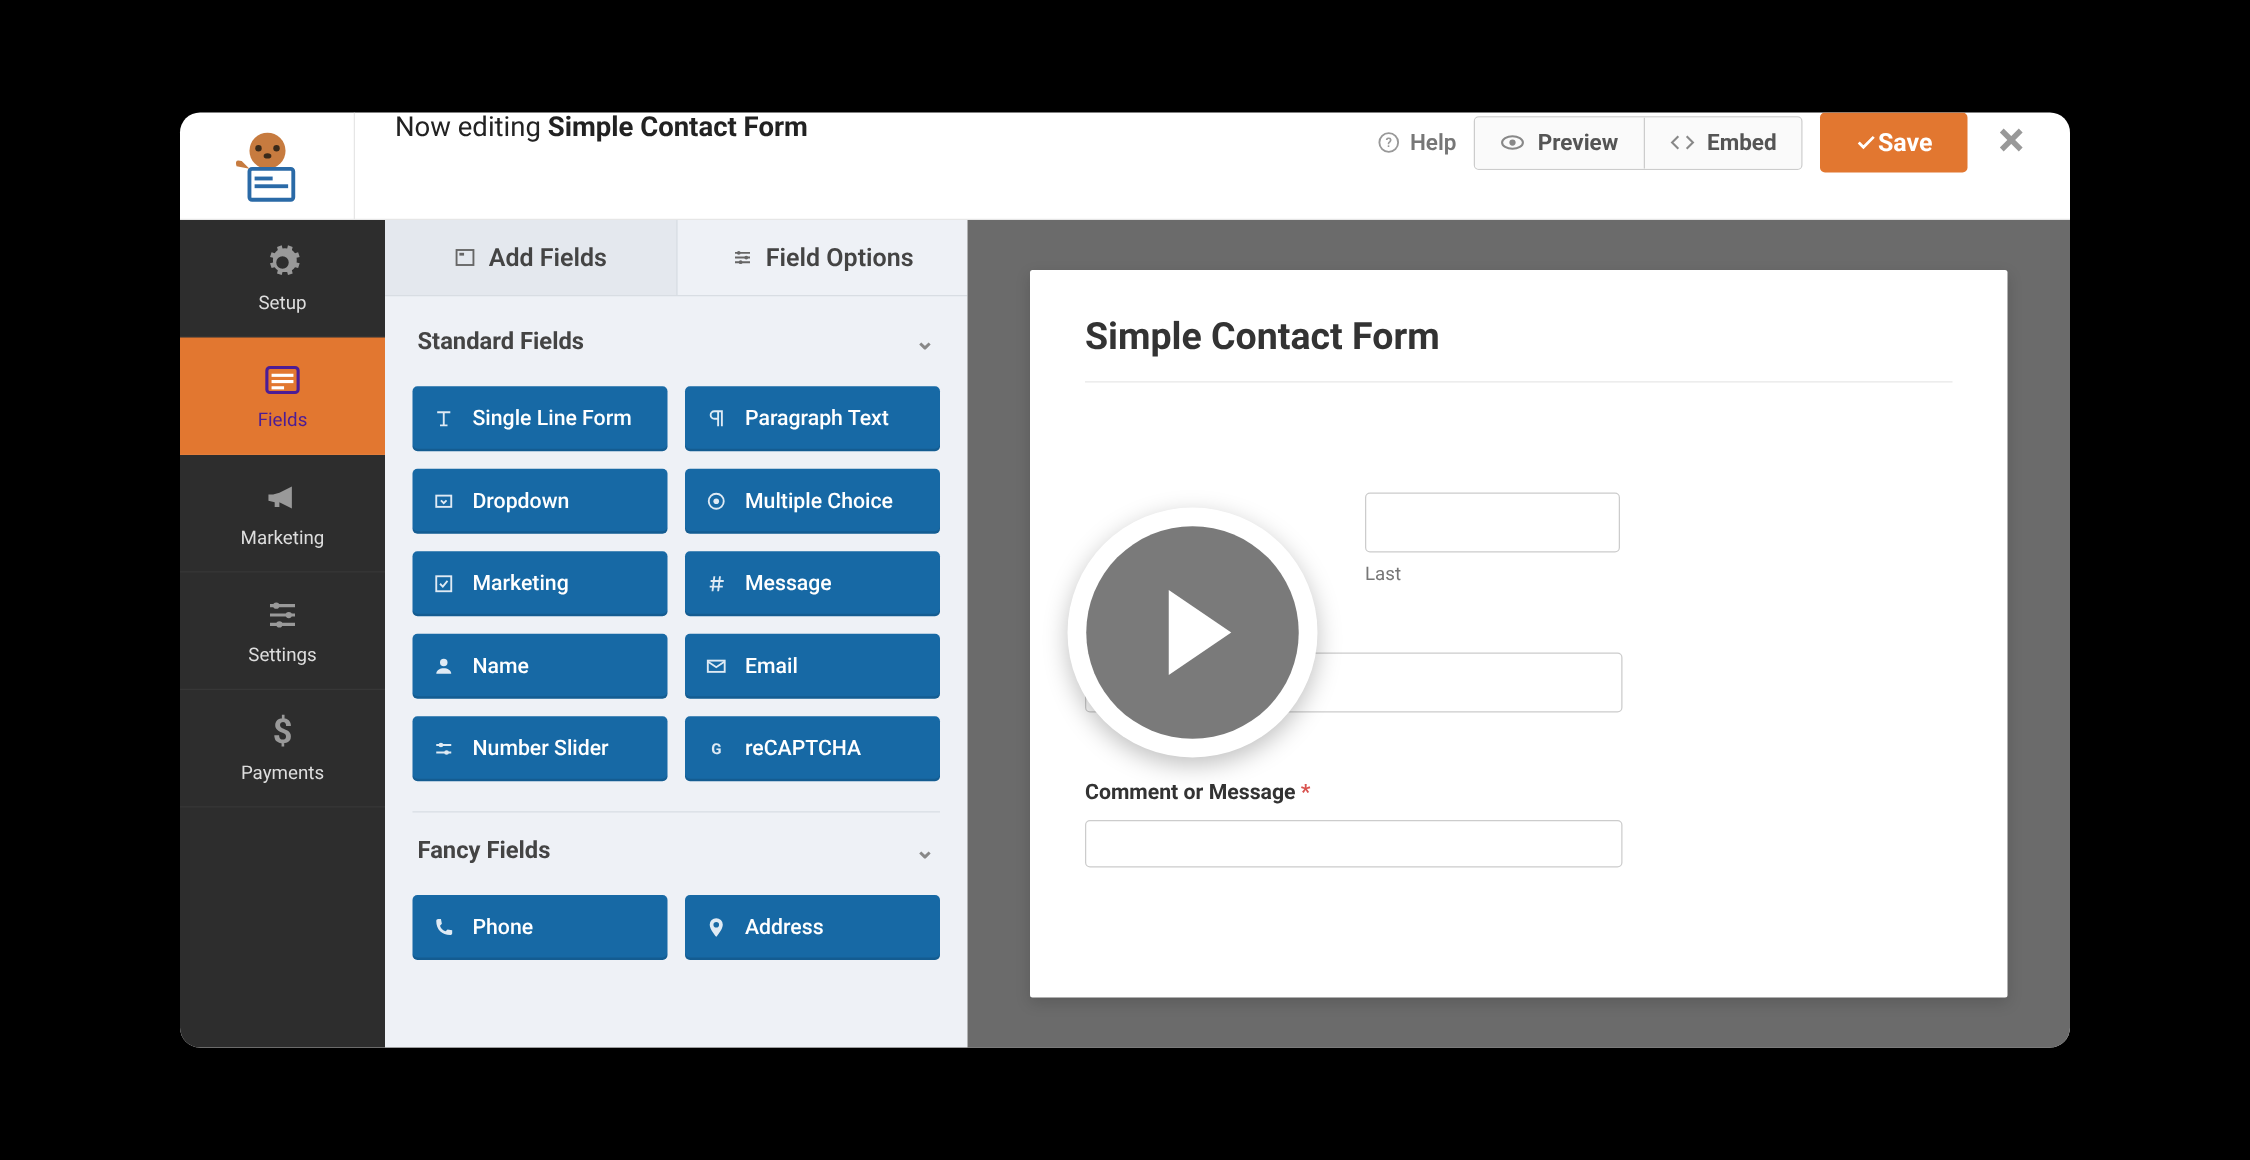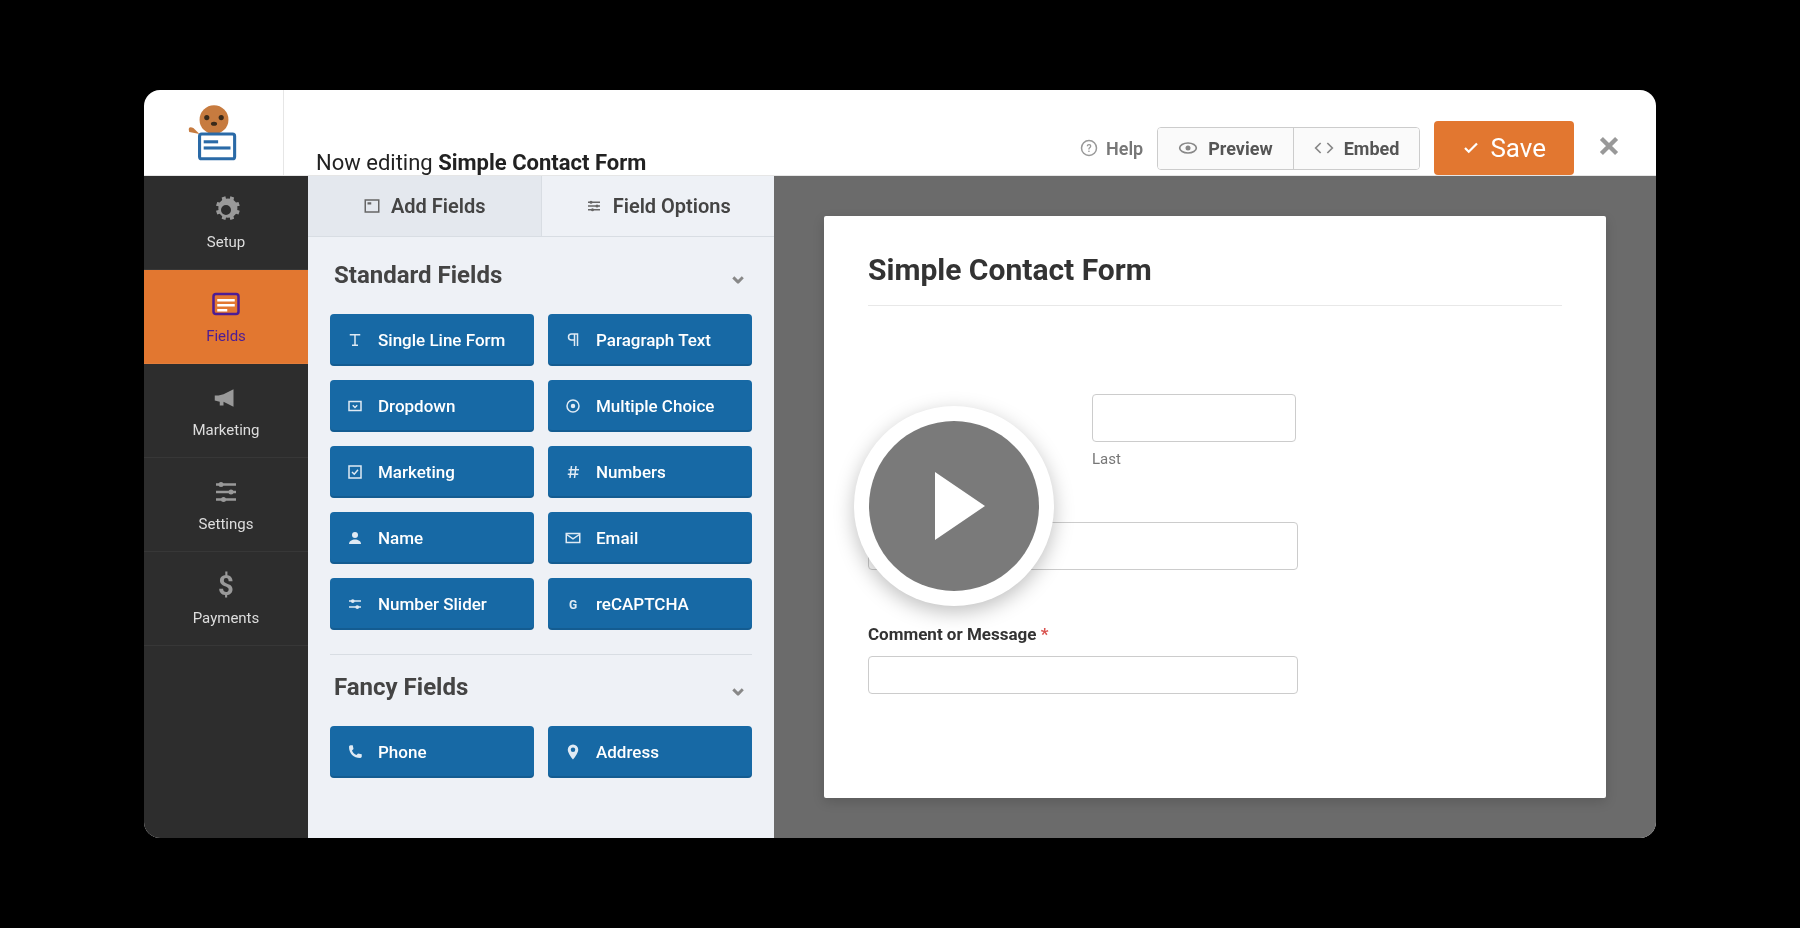--- a/index.html
+++ b/index.html
@@ -21,21 +21,21 @@
     display: flex;
     flex-direction: column;
     position: relative;
   }
 
   
   .header {
     height: 86px;
     border-bottom: 1px solid #e6e6e6;
     display: flex;
-    align-items: flex-end;
+    align-items: flex-start;
     padding: 0 26px 0 0;
     gap: 16px;
   }
   .logo {
     width: 140px;
     height: 86px;
     display:flex;
     align-items:center;
     justify-content:center;
     border-right:1px solid #e6e6e6;
@@ -61,22 +61,22 @@
     cursor:pointer;
   }
   .help svg { width:18px; height:18px; }
   .btn-group { display:flex; border:1px solid #ccc; border-radius:4px; overflow:hidden; }
   .btn-white {
     background:#fafafa; padding:10px 20px; font-size:18px; font-weight:700; color:#555;
     display:flex; align-items:center; gap:10px; cursor:pointer;
   }
   .btn-white + .btn-white { border-left:1px solid #ccc; }
   .btn-orange {
-    background:#e27730; color:#fff; padding:12px 28px; font-size:26px; font-weight:400;
-    border-radius:4px; display:flex; align-items:center; gap:10px; cursor:pointer;
+    background:#e27730; color:#fff; padding:12px 28px; font-size:20px; font-weight:700;
+    border-radius:4px; display:flex; align-items:center; cursor:pointer;
   }
   .close-x { width:42px; text-align:center; cursor:pointer; color:#999; font-size:32px; }
 
   
   .body { flex:1; display:flex; min-height:0; }
   .sidebar {
     width:164px; background:#2d2d2d; display:flex; flex-direction:column;
   }
   .side-item {
     height:94px; display:flex; flex-direction:column; align-items:center; justify-content:center;
@@ -101,21 +101,21 @@
     border-right:1px solid #d8dde3;
   }
   .tab:last-child{border-right:none;}
   .tab.active { background:#e4e8ee; }
   .section {
     padding: 6px 22px 0 22px;
   }
   .section-head {
     display:flex; align-items:center; justify-content:space-between;
     padding: 18px 4px 12px 4px;
-    font-size:24px; font-weight:700; color:#444;
+    font-size:19px; font-weight:700; color:#444;
     cursor:pointer;
     border-bottom:1px solid transparent;
   }
   .section + .section .section-head { border-top:1px solid #d8dde3; }
   .chev { color:#888; }
   .field-grid {
     display:grid; grid-template-columns:1fr 1fr; gap:14px 14px;
     padding: 12px 0 18px 0;
   }
   .field {
@@ -316,21 +316,21 @@
             <svg viewBox="0 0 24 24">
                 <rect x="4" y="4" width="16" height="16" fill="none" stroke="#dfeaf4" stroke-width="2"></rect>
                 <path d="M8 12l3 3 5-6" fill="none" stroke="#dfeaf4" stroke-width="2"></path>
               </svg>
             <span>Marketing</span>
           </div>
           <div class="field">
             <svg viewBox="0 0 24 24">
                 <path d="M6 9h14M5 15h14M10 4l-2 16M16 4l-2 16" stroke="#dfeaf4" stroke-width="2" fill="none"></path>
               </svg>
-            <span>Numbers</span>
+            <span>Message</span>
           </div>
           <div class="field">
             <svg viewBox="0 0 24 24">
                 <circle cx="12" cy="8" r="4" fill="#dfeaf4"></circle>
                 <path d="M4 20c0-4 4-6 8-6s8 2 8 6" fill="#dfeaf4"></path>
               </svg>
             <span>Name</span>
           </div>
           <div class="field">
             <svg viewBox="0 0 24 24">

